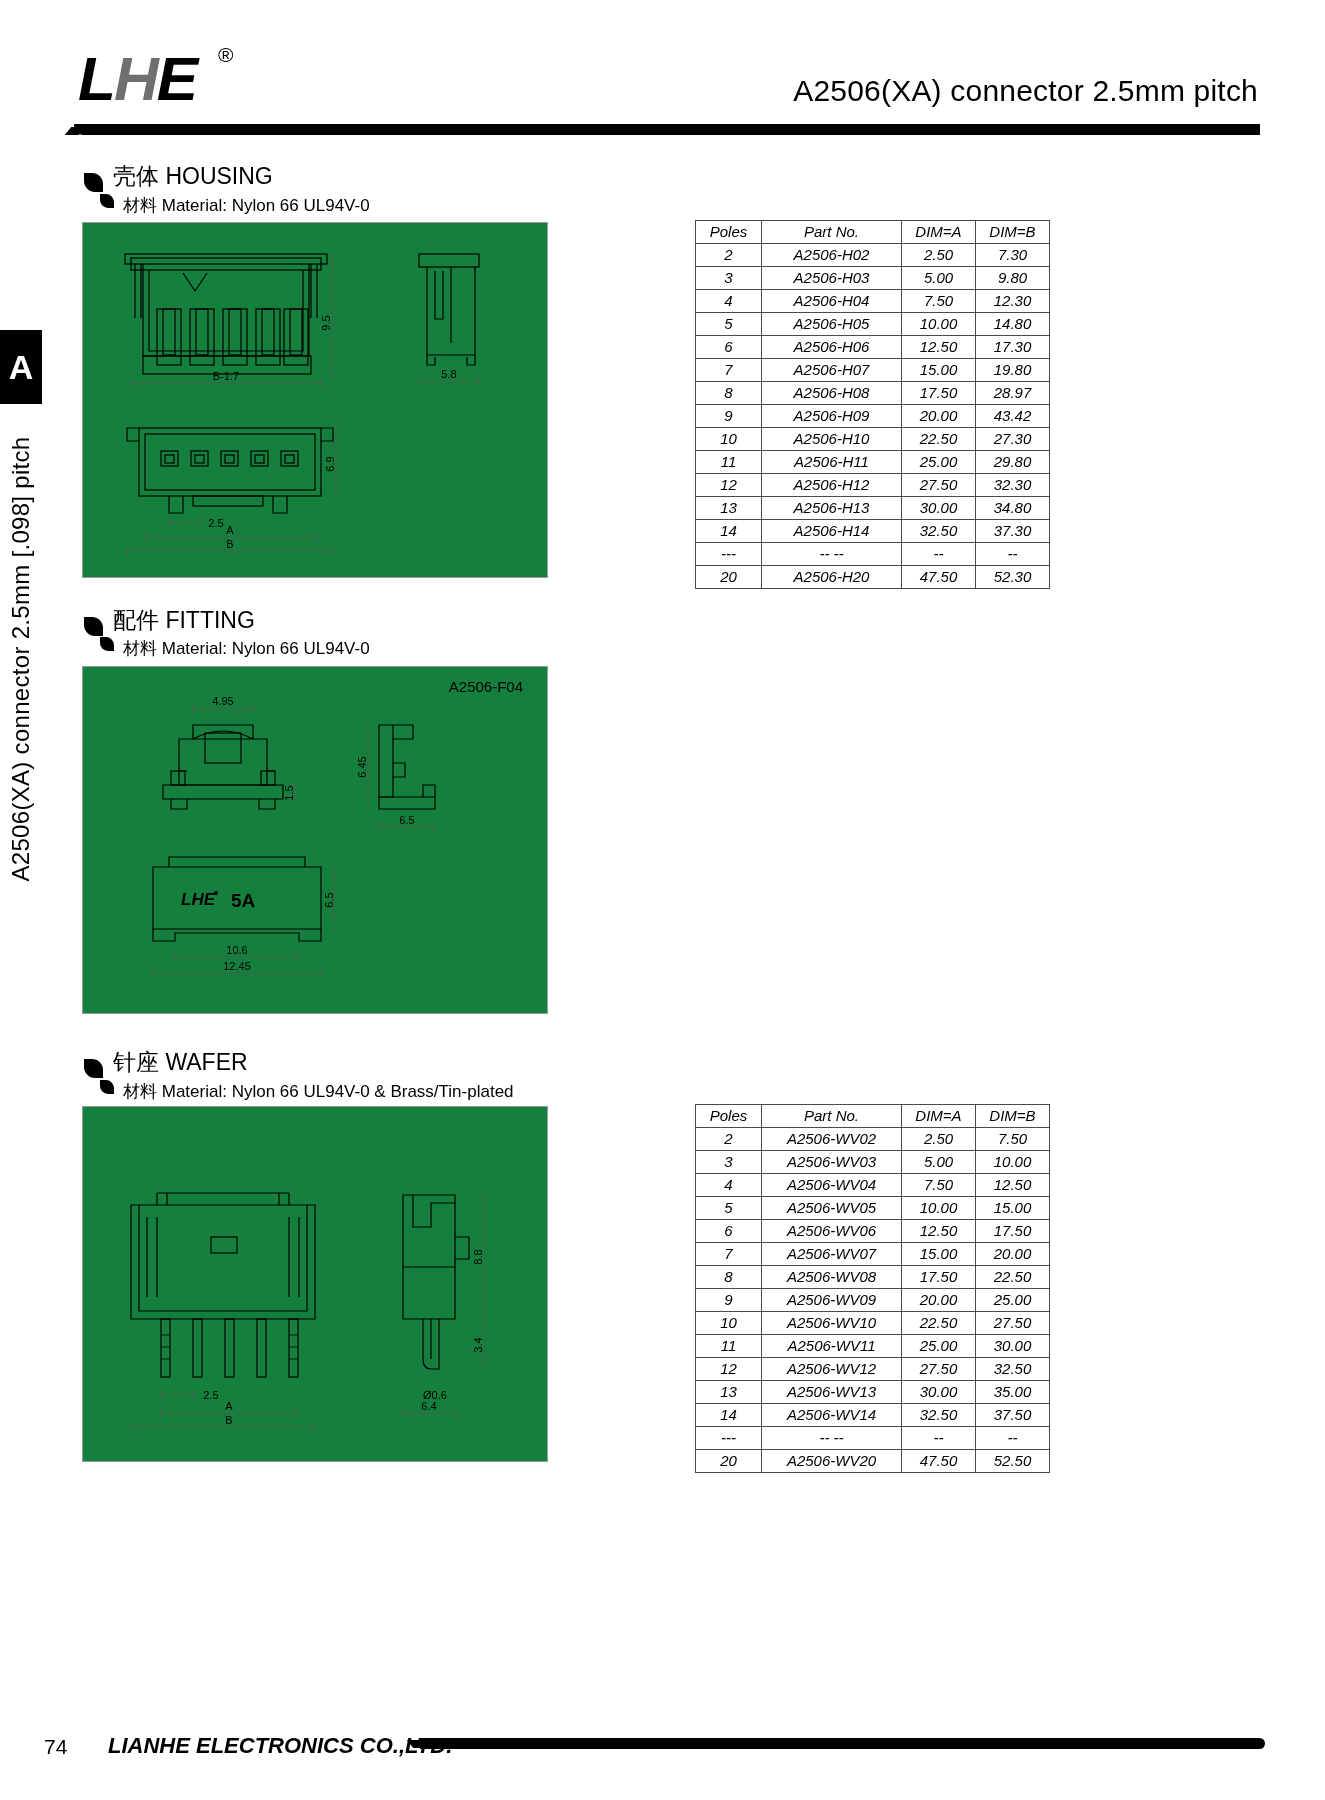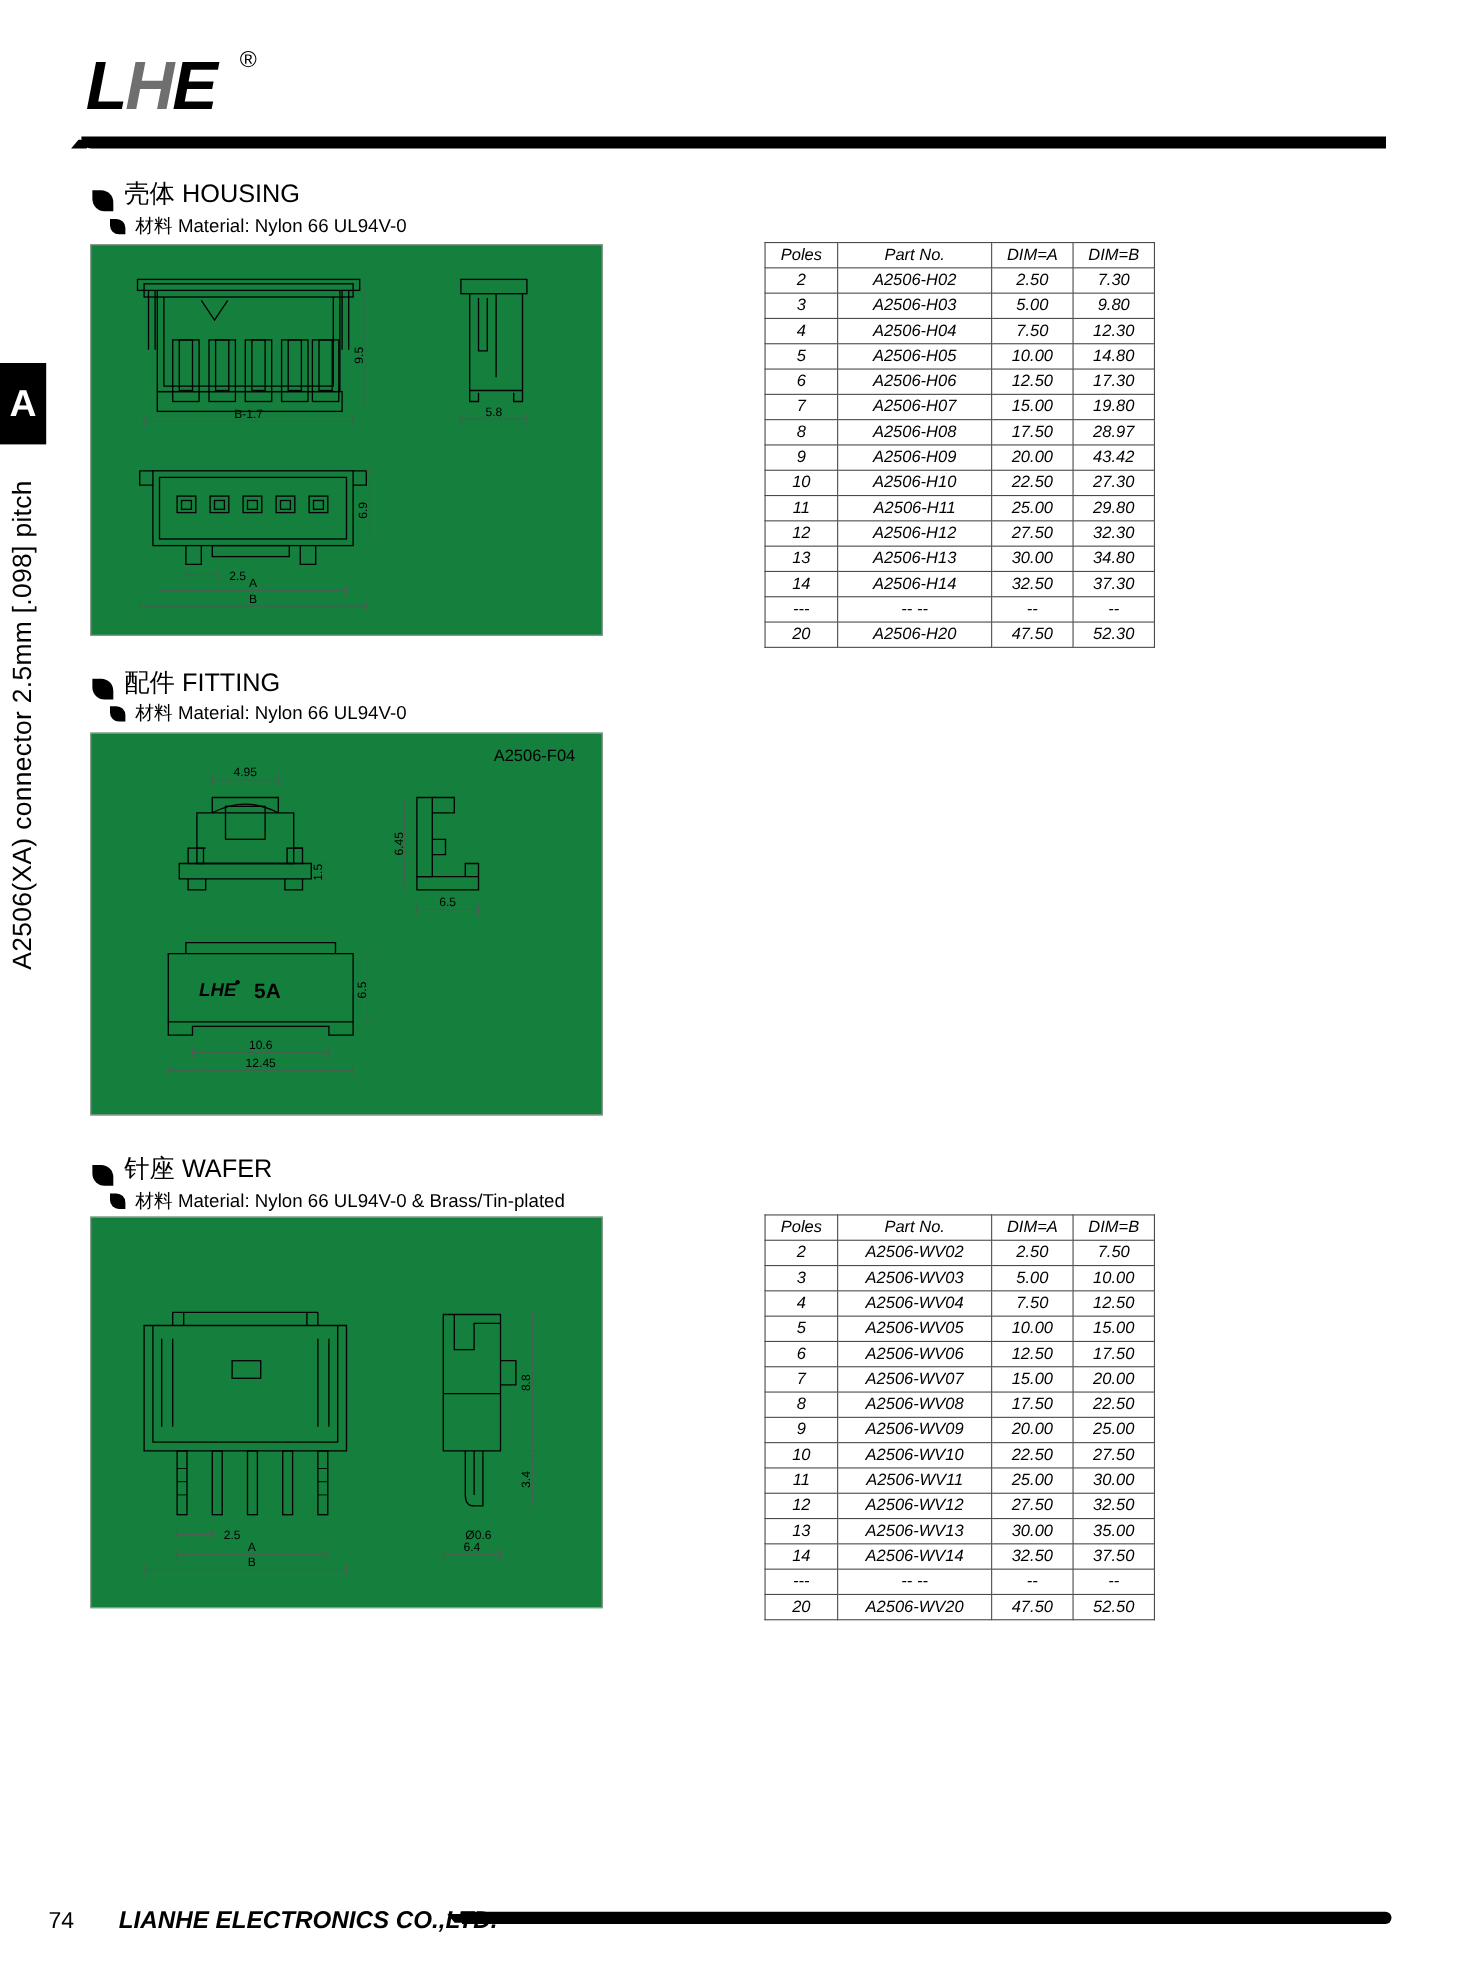--- a/index.html
+++ b/index.html
@@ -50,21 +50,21 @@
   .side-vertical {
     position: absolute; left: -214px; top: 645px;
     width: 470px; text-align: center;
     transform: rotate(-90deg);
     font-size: 24px; letter-spacing: .3px; white-space: nowrap;
   }
 
   
   .sec-head { position: absolute; display: flex; align-items: flex-end; gap: 10px; }
   .sec-head .lbl { font-size: 23px; }
-  .sub-head { position: absolute; display: flex; align-items: center; gap: 9px; }
+  .sub-head { position: absolute; display: flex; align-items: flex-start; gap: 9px; }
   .sub-head .lbl { font-size: 17px; }
 
   .leaf {
     display: inline-block; width: 19px; height: 19px; background: #000;
     border-radius: 0 58% 0 58%;
   }
   .leaf.sm { width: 14px; height: 14px; }
 
   
   .draw-box {
@@ -108,20 +108,21 @@
   .partlbl { font-family: "Liberation Sans", sans-serif; font-size: 15px; fill: #000; }
 </style>
 </head>
 <body>
 
 <div class="page">
 
   <div class="logo-wrap">
     <span class="logo-text">L<span class="dim">H</span>E<span class="logo-reg">®</span></span>
   </div>
+  <div class="header-title">A2506(XA) connector 2.5mm pitch</div>
   <div class="header-rule"></div>
 
   <div class="side-tab">A</div>
   <div class="side-vertical">A2506(XA) connector 2.5mm [.098] pitch</div>
 
   <div class="sec-head" style="left:84px; top:161px;">
     <span class="leaf"></span>
     <span class="lbl">壳体 HOUSING</span>
   </div>
   <div class="sub-head" style="left:100px; top:194px;">

